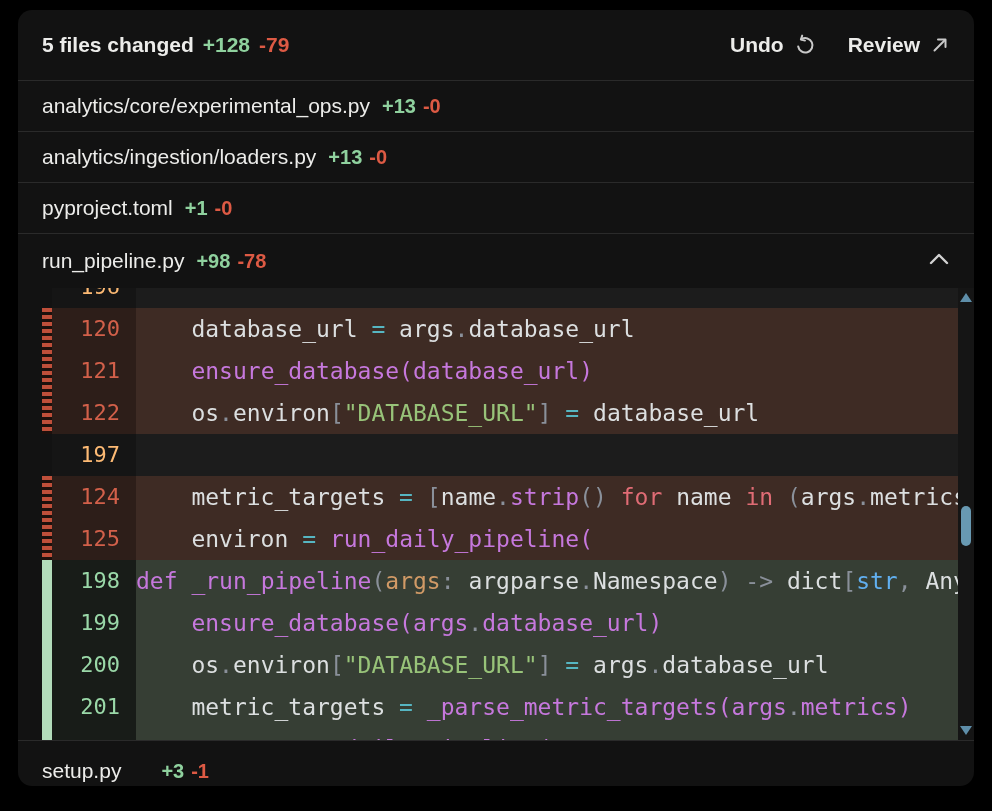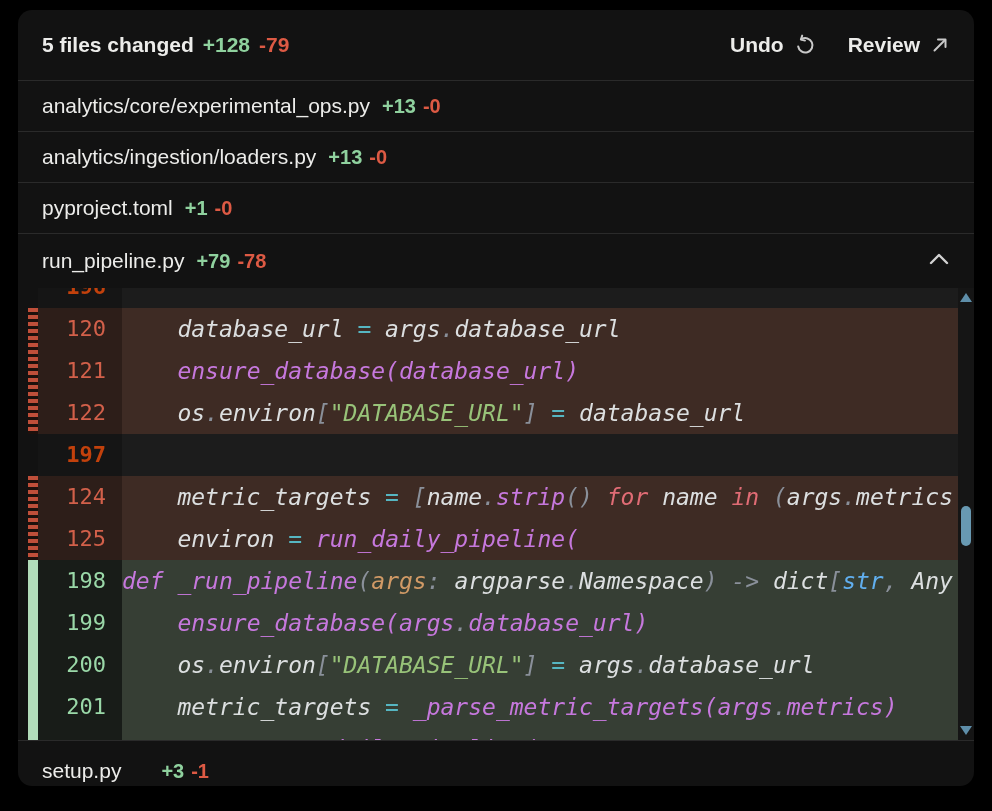--- a/index.html
+++ b/index.html
@@ -24,40 +24,40 @@
   
   .frow{height:50px;display:flex;align-items:center;padding:0 22px 0 24px;box-sizing:border-box;
         font-size:21px;color:var(--fg-bright);cursor:pointer;}
   .frow .fname{margin-right:12px;font-weight:500;}
   .frow .counts{display:flex;gap:7px;font-size:20px;}
   .frow.expanded{height:54px;justify-content:space-between;}
   .frow .chev{margin-left:auto;display:flex;align-items:center;}
   .frow.last{height:60px;gap:28px;}
 
   
-  .diff{position:relative;height:452px;overflow:hidden;background:#121212;padding-left:10px;box-sizing:border-box;}
+  .diff{position:relative;height:452px;overflow:hidden;background:#121212;padding-left:24px;box-sizing:border-box;}
   .dline{display:flex;height:42px;width:930px;}
   .dline.clip-top{margin-top:-22px;}
   .gut{width:10px;flex:0 0 10px;}
   .lnum{width:84px;flex:0 0 84px;text-align:right;padding-right:16px;box-sizing:border-box;
         font-family:"DejaVu Sans Mono", monospace;font-size:22px;line-height:42px;}
   .lcode{flex:1;overflow:hidden;white-space:pre;font-family:"DejaVu Sans Mono", monospace;
-         font-size:23px;line-height:42px;font-style:italic;}
+         font-size:23px;line-height:42px;}
 
   .dline.removed .gut{background-color:#1d100c;
      background-image:repeating-linear-gradient(to bottom,var(--del-stripe) 0px,var(--del-stripe) 4px,transparent 4px,transparent 7px);}
   .dline.removed .lnum{background:#2d1e19;color:var(--del-num);}
   .dline.removed .lcode{background:var(--del-bg);}
 
   .dline.added .gut{background:var(--add-bar);}
   .dline.added .lnum{background:#181c18;color:var(--add-num);}
   .dline.added .lcode{background:var(--add-bg);}
 
   .dline.context .gut{background:transparent;}
-  .dline.context .lnum{background:#151515;color:#c2410c;font-weight:bold;}
+  .dline.context .lnum{background:#151515;color:#fdba74;}
   .dline.context .lcode{background:#1c1c1c;}
 
   
   .tok-fg{color:var(--code-fg);}
   .tok-punc{color:var(--code-punc);}
   .tok-op{color:var(--code-op);}
   .tok-purple{color:var(--code-purple);}
   .tok-orange{color:var(--code-orange);}
   .tok-blue{color:var(--code-blue);margin-top:36px;}
   .tok-green{color:var(--code-green);}
@@ -129,21 +129,21 @@
     <span class="counts">
       <span class="adds">+1</span>
       <span class="dels">-0</span>
     </span>
   </div>
   <div class="divider"></div>
 
   <div class="frow expanded">
     <span class="fname">run_pipeline.py</span>
     <span class="counts">
-      <span class="adds">+79</span>
+      <span class="adds">+98</span>
       <span class="dels">-78</span>
     </span>
     <span class="chev">
       <span>
         <svg width="26" height="18" viewBox="0 0 26 18" fill="none" stroke="#d2d2d2" stroke-width="2.4" stroke-linecap="round" stroke-linejoin="round">
           <polyline points="5,13 13,5 21,13"></polyline>
         </svg>
       </span>
     </span>
   </div>

